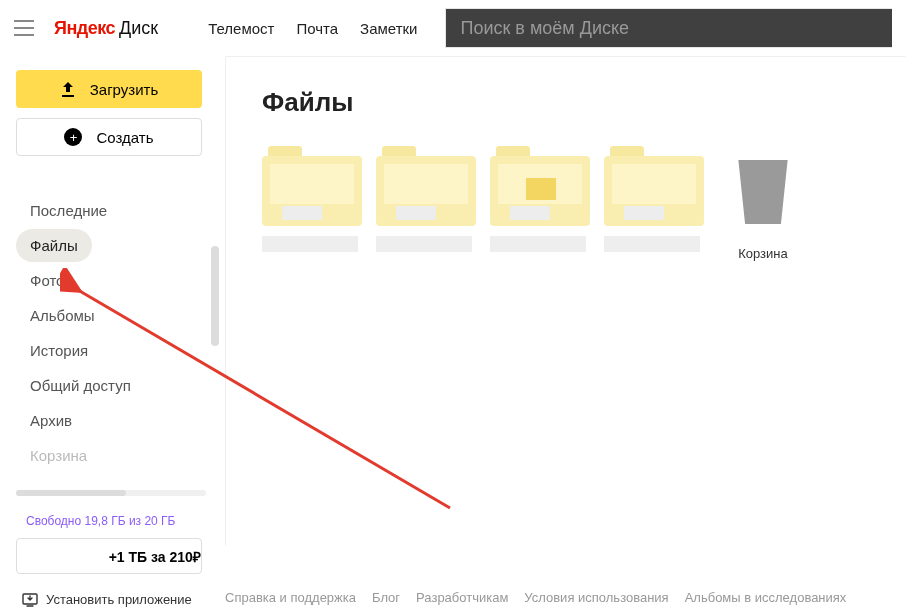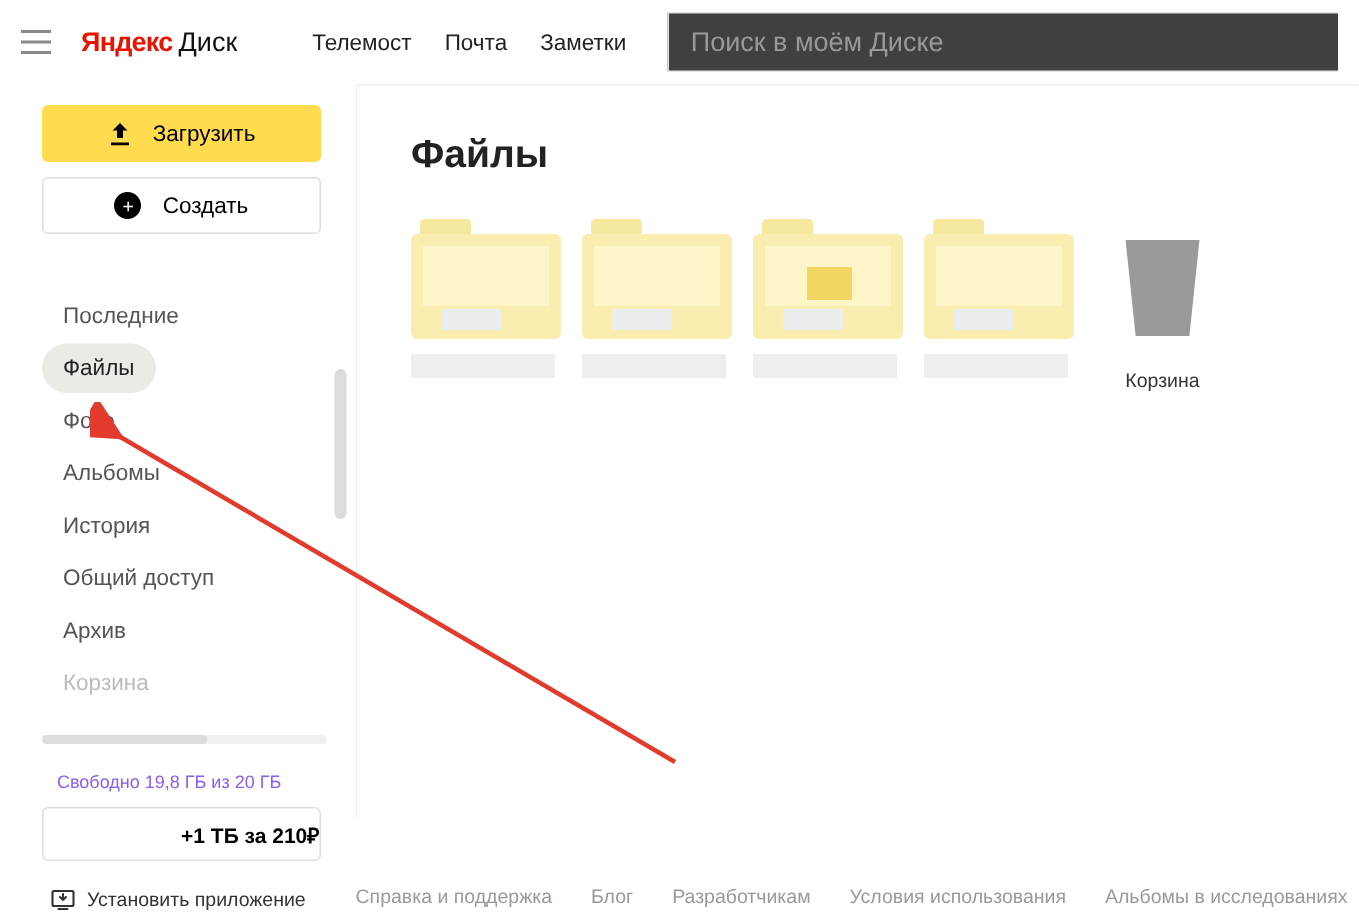--- a/index.html
+++ b/index.html
@@ -9,21 +9,21 @@
   .hamburger span { display: block; height: 2px; background: #888; width: 20px; }
   .logo { display: flex; align-items: baseline; font-size: 18px; margin-right: 50px; }
   .logo-ya { color: #e61400; font-weight: 700; letter-spacing: -0.5px; }
   .logo-disk { color: #111; font-weight: 400; margin-left: 4px; }
   .topnav { display: flex; gap: 22px; font-size: 15px; }
   .topnav-item { color: #222; cursor: pointer; text-align: center; }
   .search-wrap { flex: 1; margin-left: 28px; }
   .search { width: 100%; height: 40px; border: 1px solid #e6e6e6; border-right: none; background: #404040; padding: 3px 14px; font-size: 18px; color: #999; }
   .search::placeholder { color: #999; }
 
-  .body-row { display: flex; height: 557px; margin-left: 12px; }
+  .body-row { display: flex; height: 557px; }
   .sidebar { width: 225px; padding: 14px 12px 0 16px; position: relative; }
   .btn { display: flex; align-items: center; justify-content: center; gap: 14px; width: 186px; height: 38px; border-radius: 4px; font-size: 15px; cursor: pointer; border: none; margin-bottom: 10px; }
   .btn-upload { background: #ffdb4d; font-weight: 500; }
   .btn-create { background: #fff; border: 1px solid #ddd; }
   .icon-upload { width: 16px; height: 16px; }
   .icon-plus-circle { width: 18px; height: 18px; border-radius: 50%; background: #000; display: inline-flex; align-items: center; justify-content: center; color: #fff; font-size: 13px; line-height: 1; }
 
   .nav-list { margin-top: 38px; display: flex; flex-direction: column; gap: 2px; position: relative; overflow: hidden; height: 290px; }
   .nav-item { padding: 8px 14px; font-size: 15px; color: #555; border-radius: 18px; width: fit-content; cursor: pointer; }
   .nav-item.active { background: #eceae5; color: #222; }
@@ -51,21 +51,21 @@
   .folder-body .blur2 { position:absolute; left:20px; top:50px; width:40px; height:14px; background:#ededed; }
   .folder-body.highlight::after { content:""; position:absolute; left:36px; top:22px; width:30px; height:22px; background:#f3d661; }
   .file-label { height: 16px; background: #eee; margin-top: 8px; }
 
   .trash-tile { width: 90px; text-align: center; cursor: pointer; }
   .trash-icon { width: 64px; height: 78px; margin: 0 auto 8px; position: relative; }
   .trash-body { width: 56px; height: 64px; background: #9a9a9a; border-radius: 0 0 10px 10px / 0 0 18px 18px; margin: 14px auto 0; clip-path: polygon(6% 0, 94% 0, 82% 100%, 18% 100%); }
   .trash-paper { position: absolute; top: 0; left: 10px; width: 44px; height: 18px; background: #fff; border: 1px solid #ddd; border-radius: 2px 2px 4px 4px; transform: skewX(-4deg); }
   .trash-label { font-size: 13px; color: #333; }
 
-  .footer { position: absolute; bottom: 0; left: 0; right: 0; padding: 10px 0 8px 0; display: flex; gap: 26px; font-size: 13px; color: #999; }
+  .footer { position: absolute; bottom: 0; left: 0; right: 0; padding: 10px 0 8px 0; display: flex; gap: 16px; font-size: 13px; color: #999; }
   .footer span { cursor: pointer; }
 
   .annot-arrow { position: absolute; left: 60px; top: 268px; pointer-events: none; }
 </style>
 </head>
 <body>
 
 <div class="header">
   <div class="hamburger">
     <span></span>

